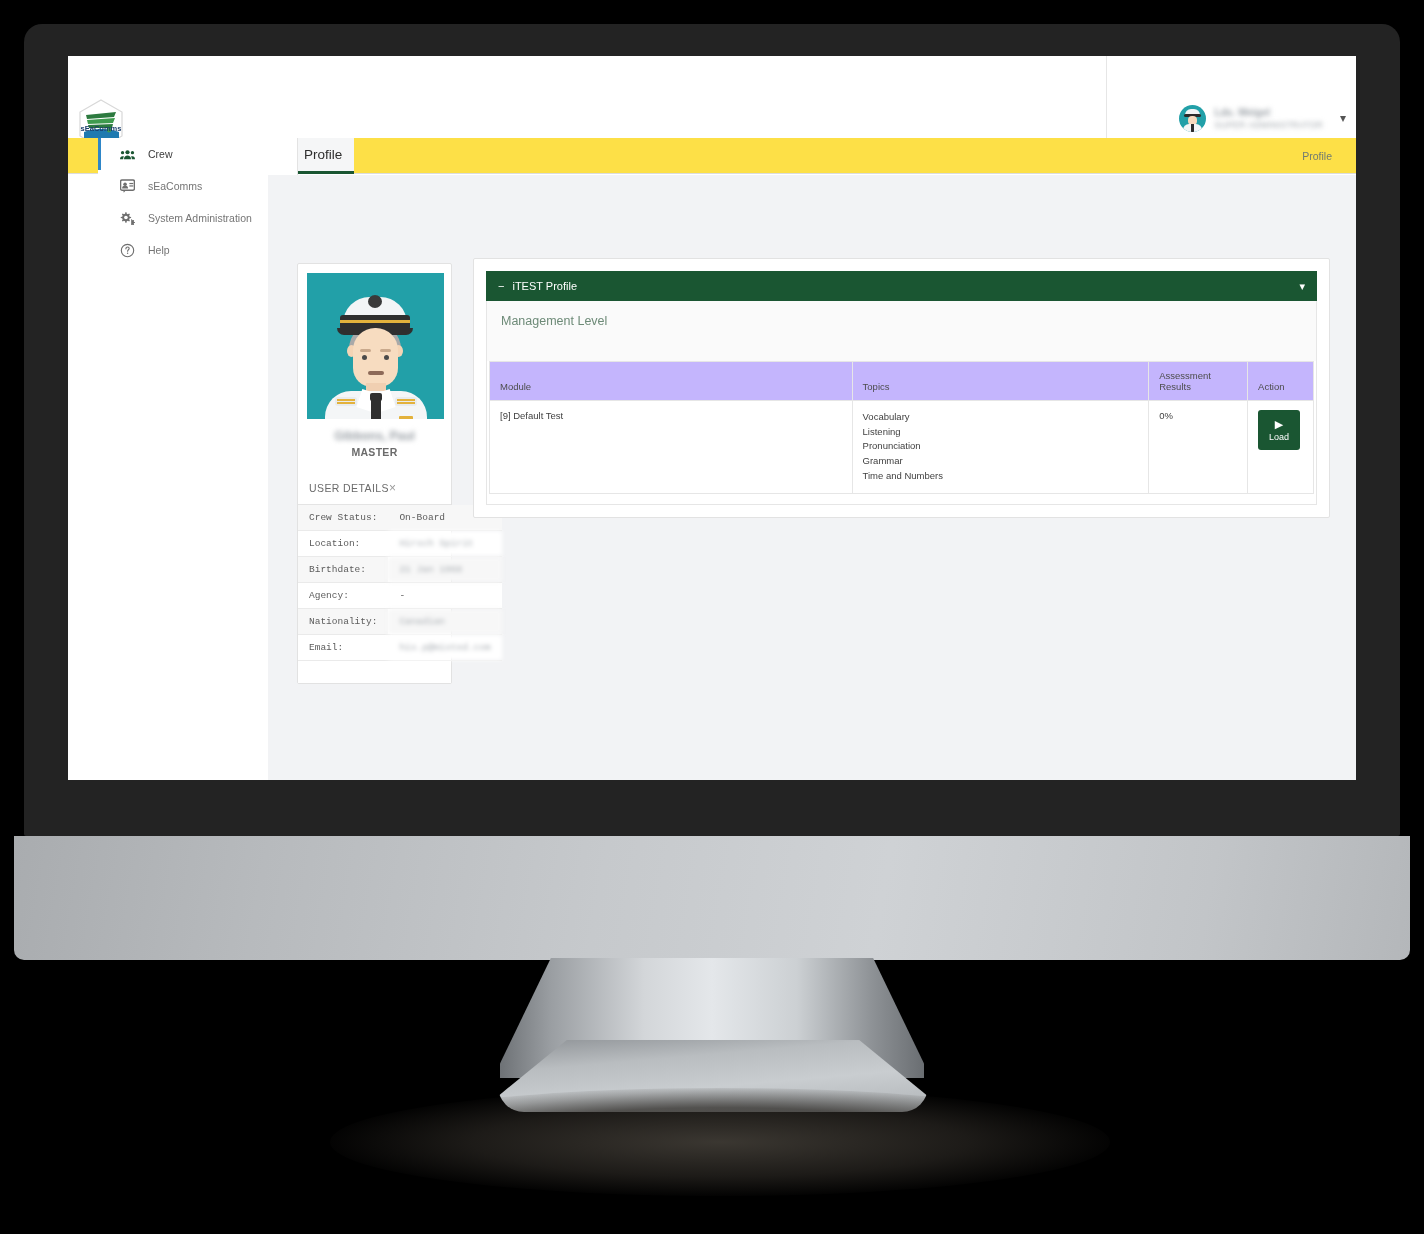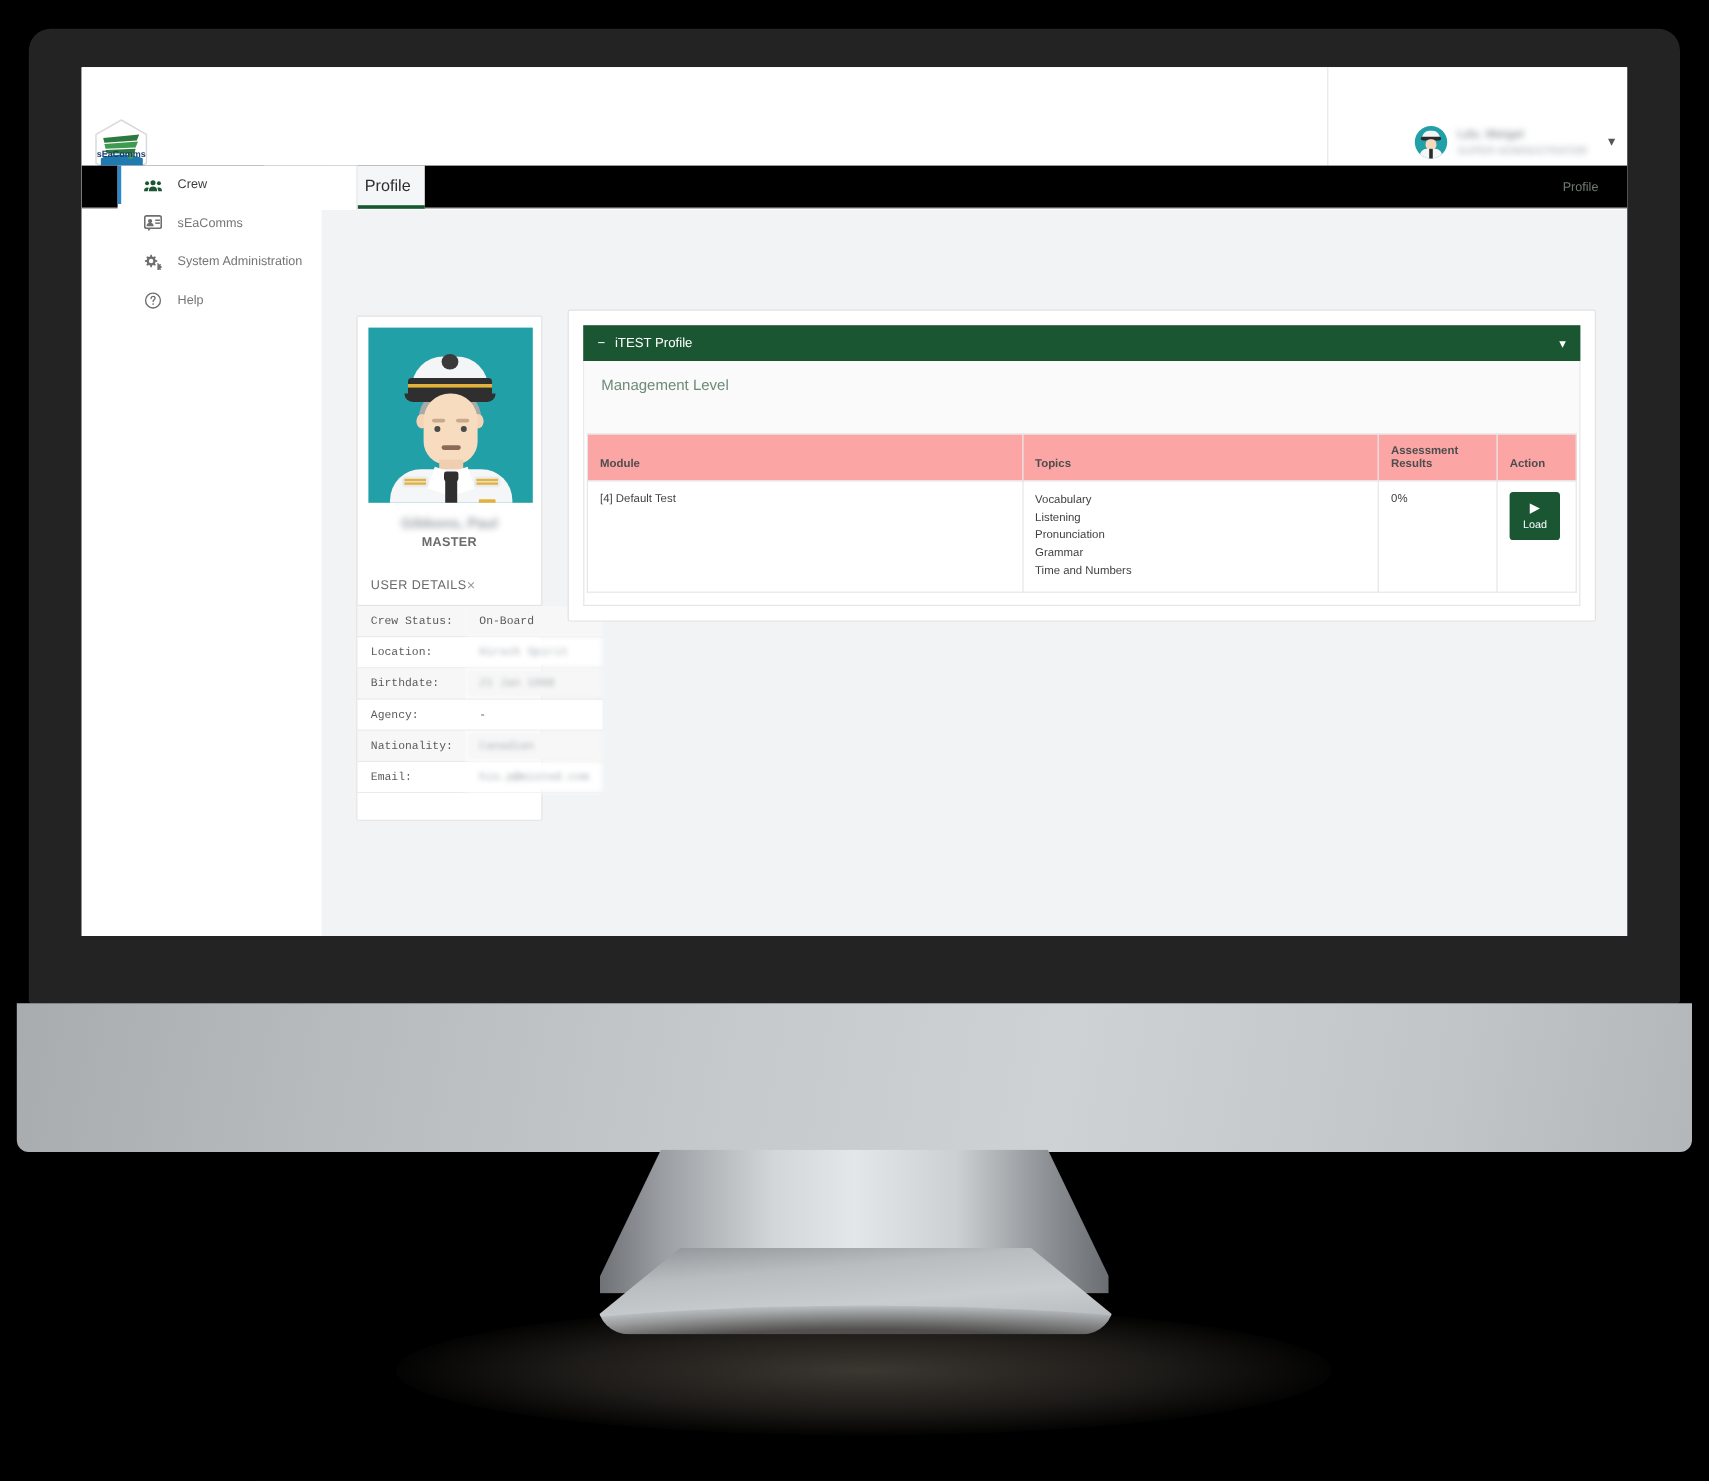--- a/index.html
+++ b/index.html
@@ -76,21 +76,21 @@
   #user-text { display: flex; flex-direction: column; gap: 2px; }
   .blurtext {
     color: #9aa0a6; filter: blur(2.6px);
     white-space: nowrap; user-select: none;
   }
   #user-name { font-size: 10px; font-weight: 700; }
   #user-role { font-size: 8.5px; letter-spacing: .4px; }
   #user-caret { color: #555; font-size: 12px; margin-left: 8px; }
 
   
-  #tabstrip { position: absolute; left: 0; top: 82px; width: 1288px; height: 36px; background: #000000; border-bottom: 1px solid #dcdcdc; padding-left: 11px; }
+  #tabstrip { position: absolute; left: 0; top: 82px; width: 1288px; height: 36px; background: #fde047; border-bottom: 1px solid #dcdcdc; padding-left: 11px; }
   #sidebar-toggle {
     position: absolute; left: 152px; top: 0; width: 52px; height: 36px;
     background: #ebebeb; display: flex; align-items: center; justify-content: center;
     cursor: pointer; color: #3c3c3c; font-size: 17px;
   }
   #tab-profile {
     position: absolute; left: 204px; top: 0; width: 82px; height: 36px;
     background: #f5f6f7; border-bottom: 3px solid #1a5632;
     display: flex; align-items: center; gap: 5px; padding-left: 14px;
     font-size: 13.5px; color: #2e2e2e; cursor: pointer;
@@ -181,23 +181,23 @@
     display: flex; align-items: center; justify-content: space-between;
     padding: 0 12px; font-size: 11px; cursor: pointer;
   }
   #accordion-header .ah-left { display: flex; align-items: center; gap: 8px; }
   #accordion-body { border: 1px solid #e6e6e6; border-top: none; background: #fff; }
   #level-title { padding: 13px 14px 13px 14px; font-size: 12.5px; color: #6d8a77; background: #fafafa; }
   #level-subrow { height: 20px; background: #fafafa; }
 
   table.module-table { width: calc(100% - 4px); margin: 0 2px 10px 2px; border-collapse: collapse; }
   table.module-table th {
-    text-align: left; font-size: 9.5px; color: #4d4d4d; font-weight: 700;
+    text-align: left; font-size: 9.5px; color: #4d4d4d; font-weight: 400;
     padding: 8px 10px; border: 1px solid #e6e6e6; vertical-align: bottom;
-    background: #fca5a5;
+    background: #c4b5fd;
   }
   table.module-table td {
     font-size: 9.5px; color: #3f3f3f; padding: 9px 10px;
     border: 1px solid #e6e6e6; vertical-align: top;
   }
   .col-module { width: 44%; }
   .col-topics { width: 36%; }
   .col-assess { width: 12%; }
   .col-action { width: 8%; }
   .topic-line { line-height: 1.55; }
@@ -414,21 +414,21 @@
                   <th class="col-topics">Topics</th>
                   <th class="col-assess">
                     <span>Assessment</span><br>
                     <span>Results</span>
                   </th>
                   <th class="col-action">Action</th>
                 </tr>
               </thead>
               <tbody>
                 <tr>
-                  <td>[4] Default Test</td>
+                  <td>[9] Default Test</td>
                   <td>
                     <div class="topic-line">Vocabulary</div>
                     <div class="topic-line">Listening</div>
                     <div class="topic-line">Pronunciation</div>
                     <div class="topic-line">Grammar</div>
                     <div class="topic-line">Time and Numbers</div>
                   </td>
                   <td>0%</td>
                   <td>
                     <button class="load-btn">

